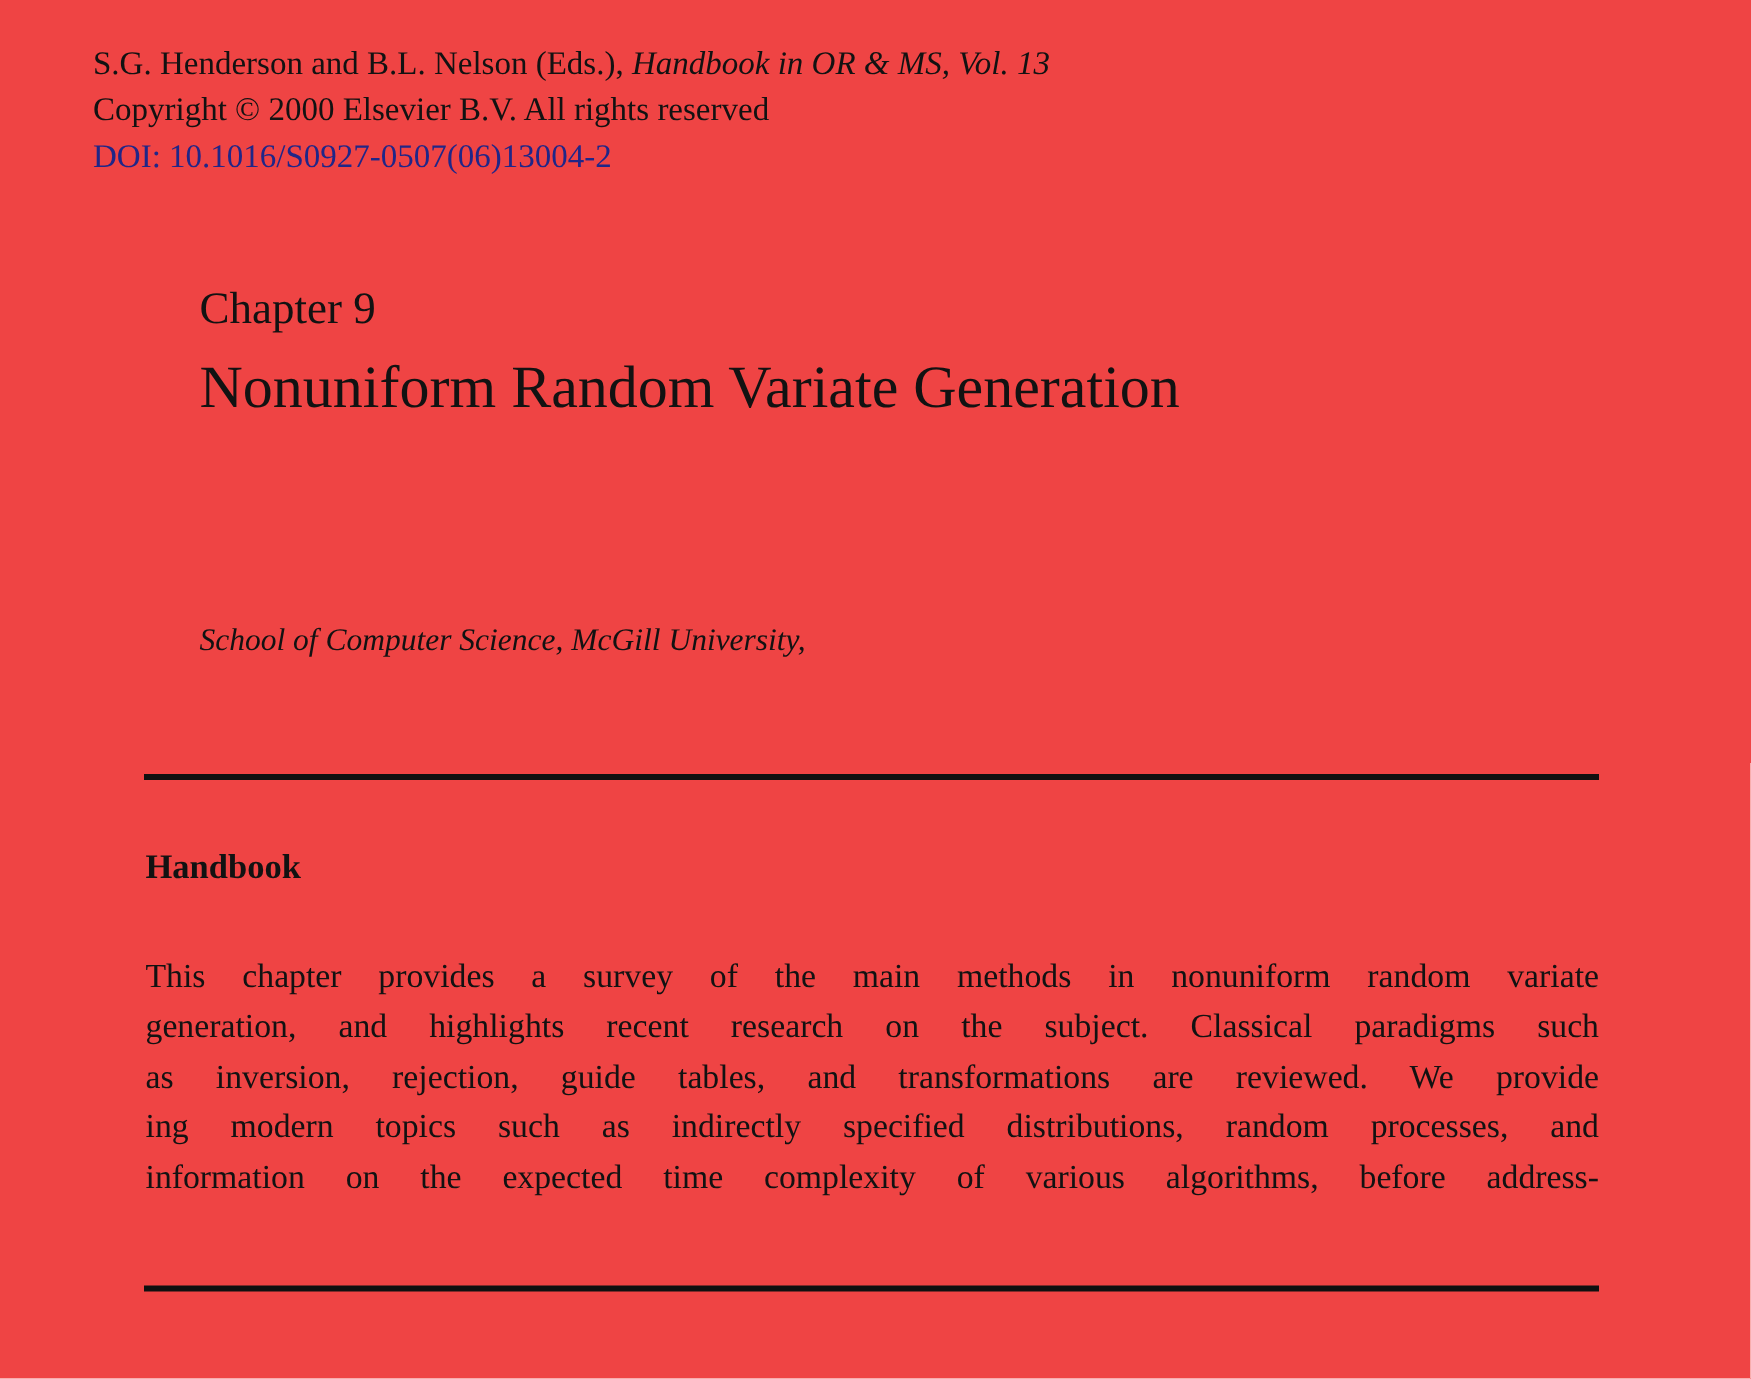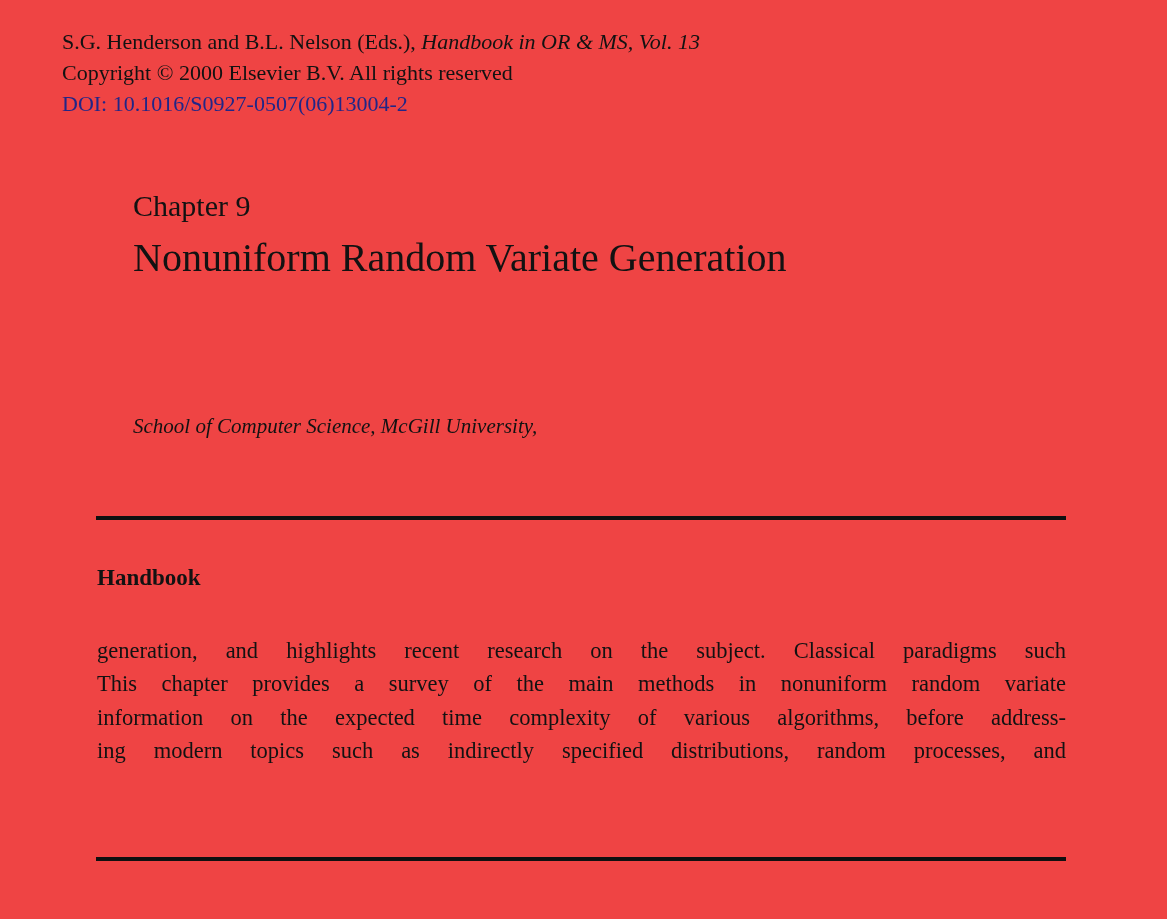--- a/index.html
+++ b/index.html
@@ -110,21 +110,22 @@
 
   <div class="affiliation">
     <div>School of Computer Science, McGill University,</div>
   </div>
 
   <div class="rule rule-top"></div>
 
   <div class="abstract-heading">Handbook</div>
 
   <div class="abstract-body">
+    <div class="abs-line">This chapter provides a survey of the main methods in nonuniform random variate</div>
     <div class="abs-line">generation, and highlights recent research on the subject. Classical paradigms such</div>
-    <div class="abs-line">This chapter provides a survey of the main methods in nonuniform random variate</div>
+    <div class="abs-line">as inversion, rejection, guide tables, and transformations are reviewed. We provide</div>
+    <div class="abs-line">ing modern topics such as indirectly specified distributions, random processes, and</div>
     <div class="abs-line">information on the expected time complexity of various algorithms, before address-</div>
-    <div class="abs-line">ing modern topics such as indirectly specified distributions, random processes, and</div>
   </div>
 
   <div class="rule rule-bottom"></div>
 
 </div>
 
 </body></html>

